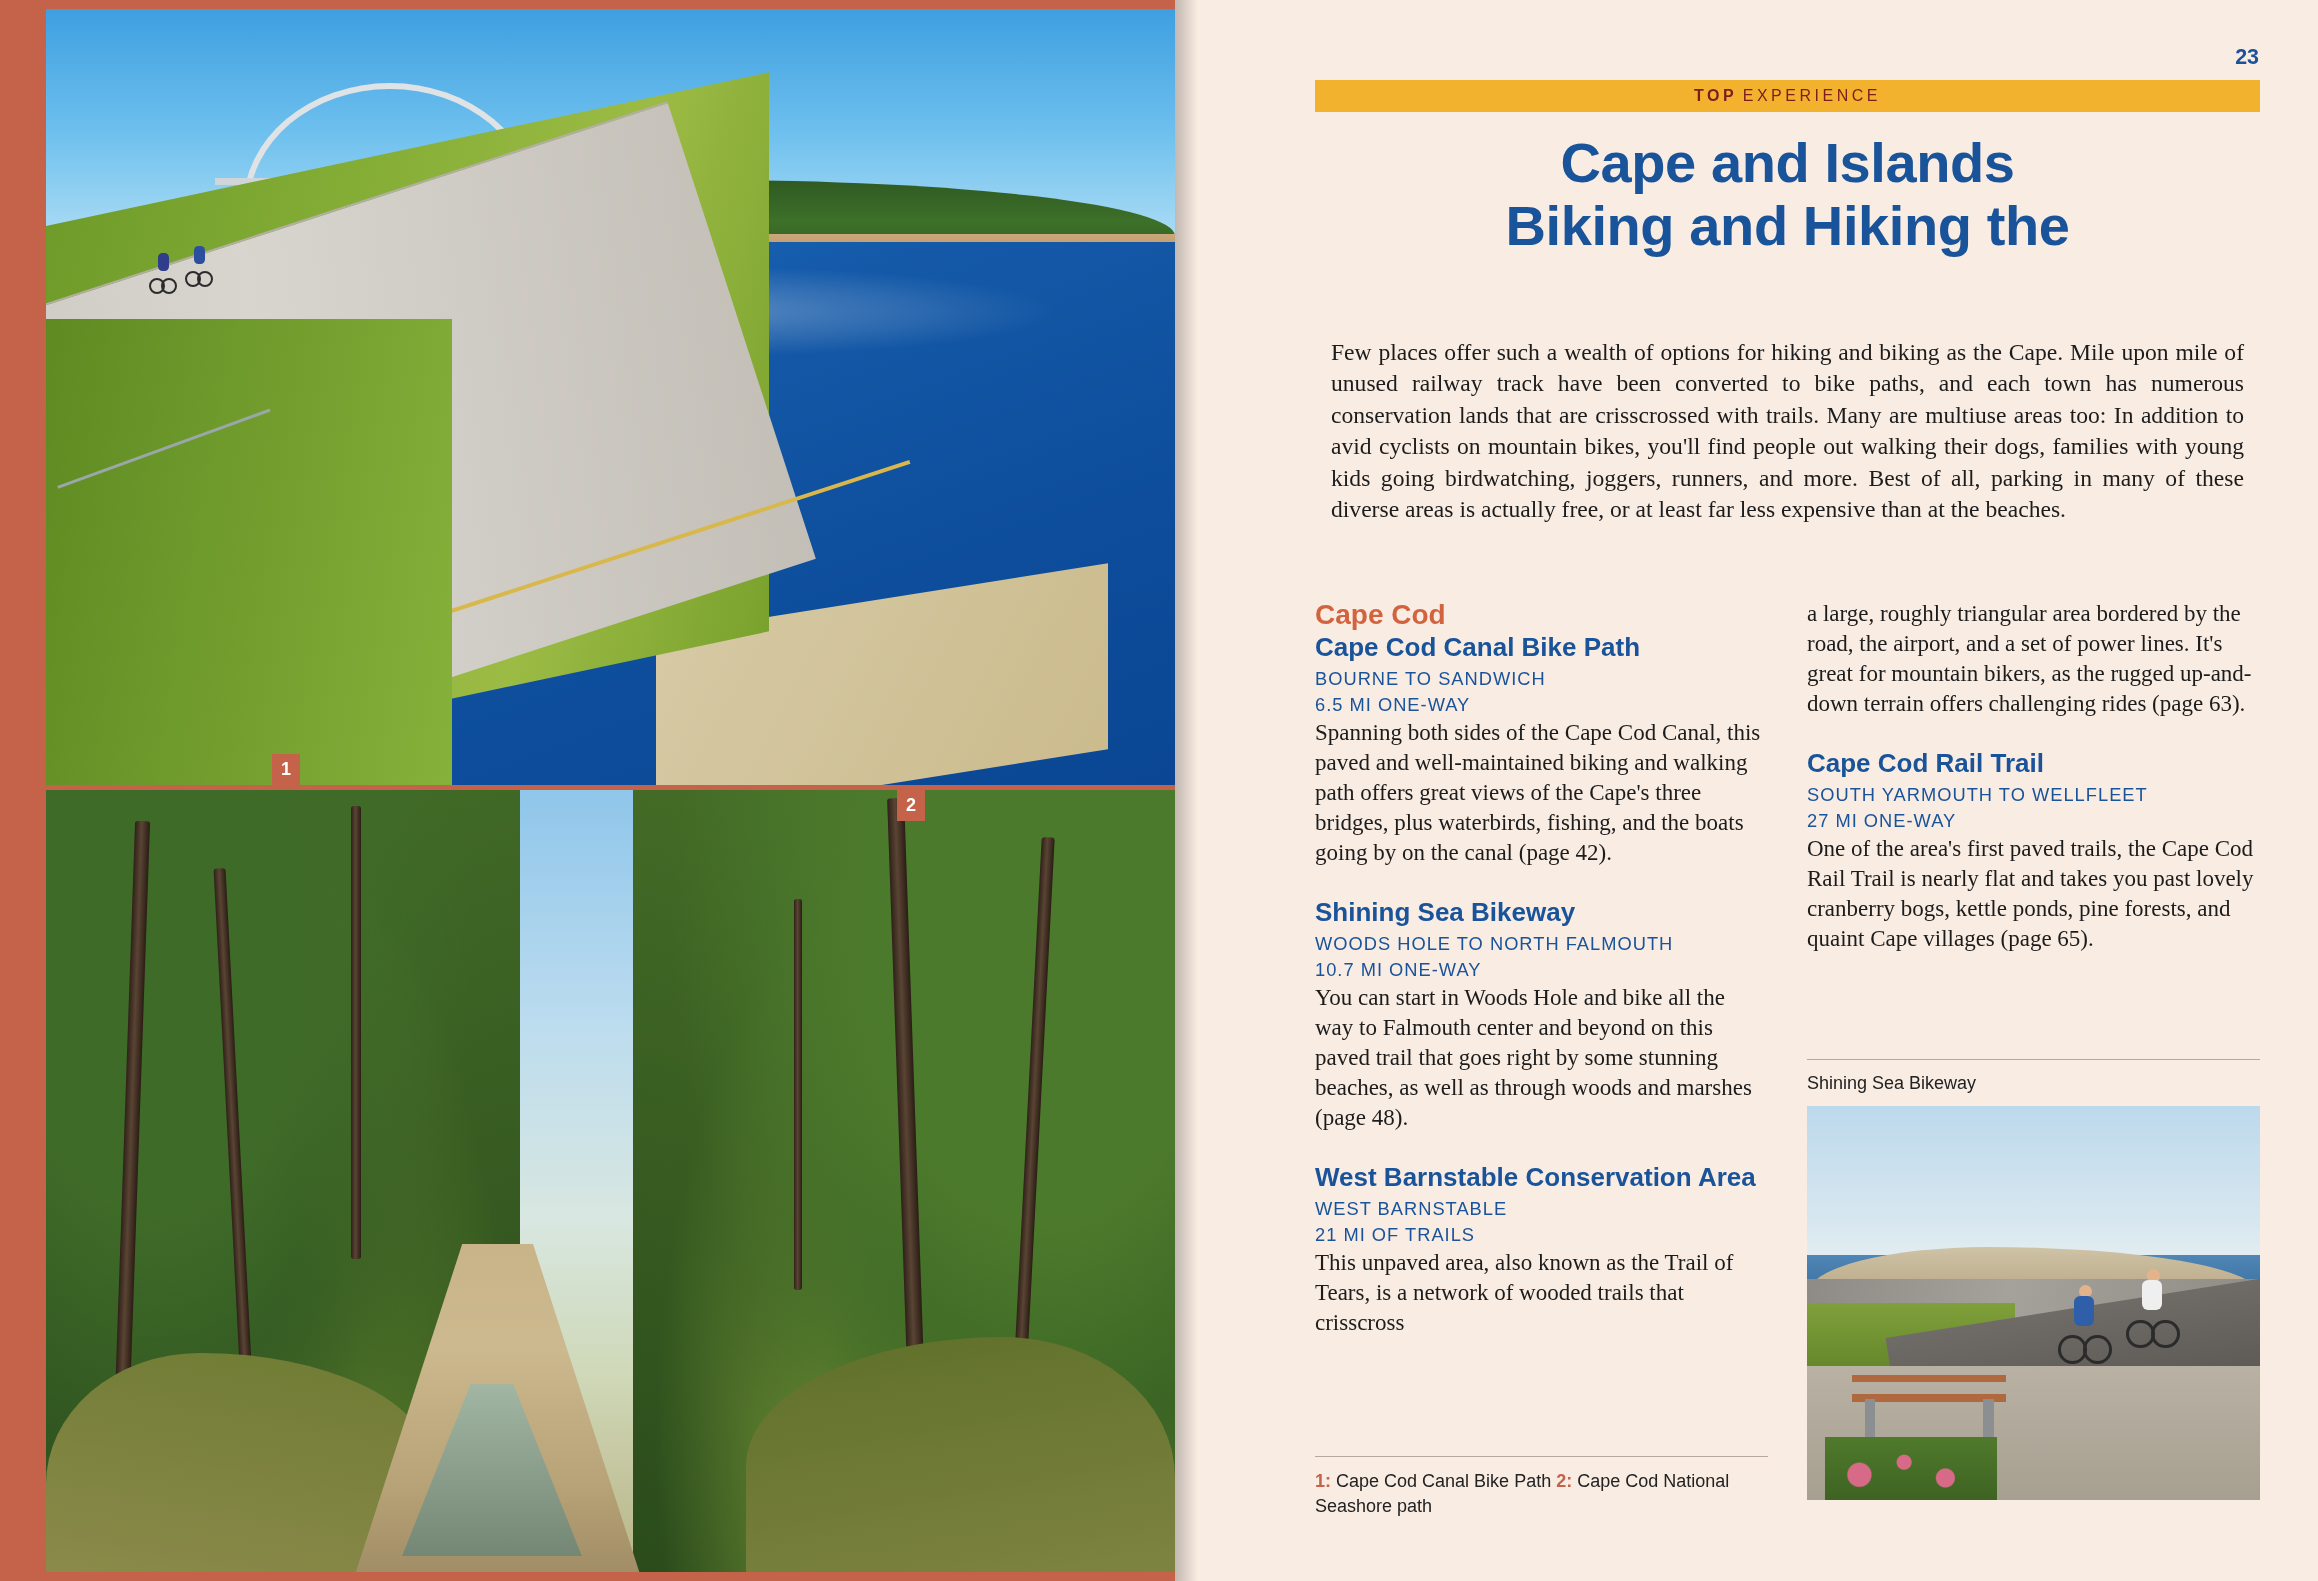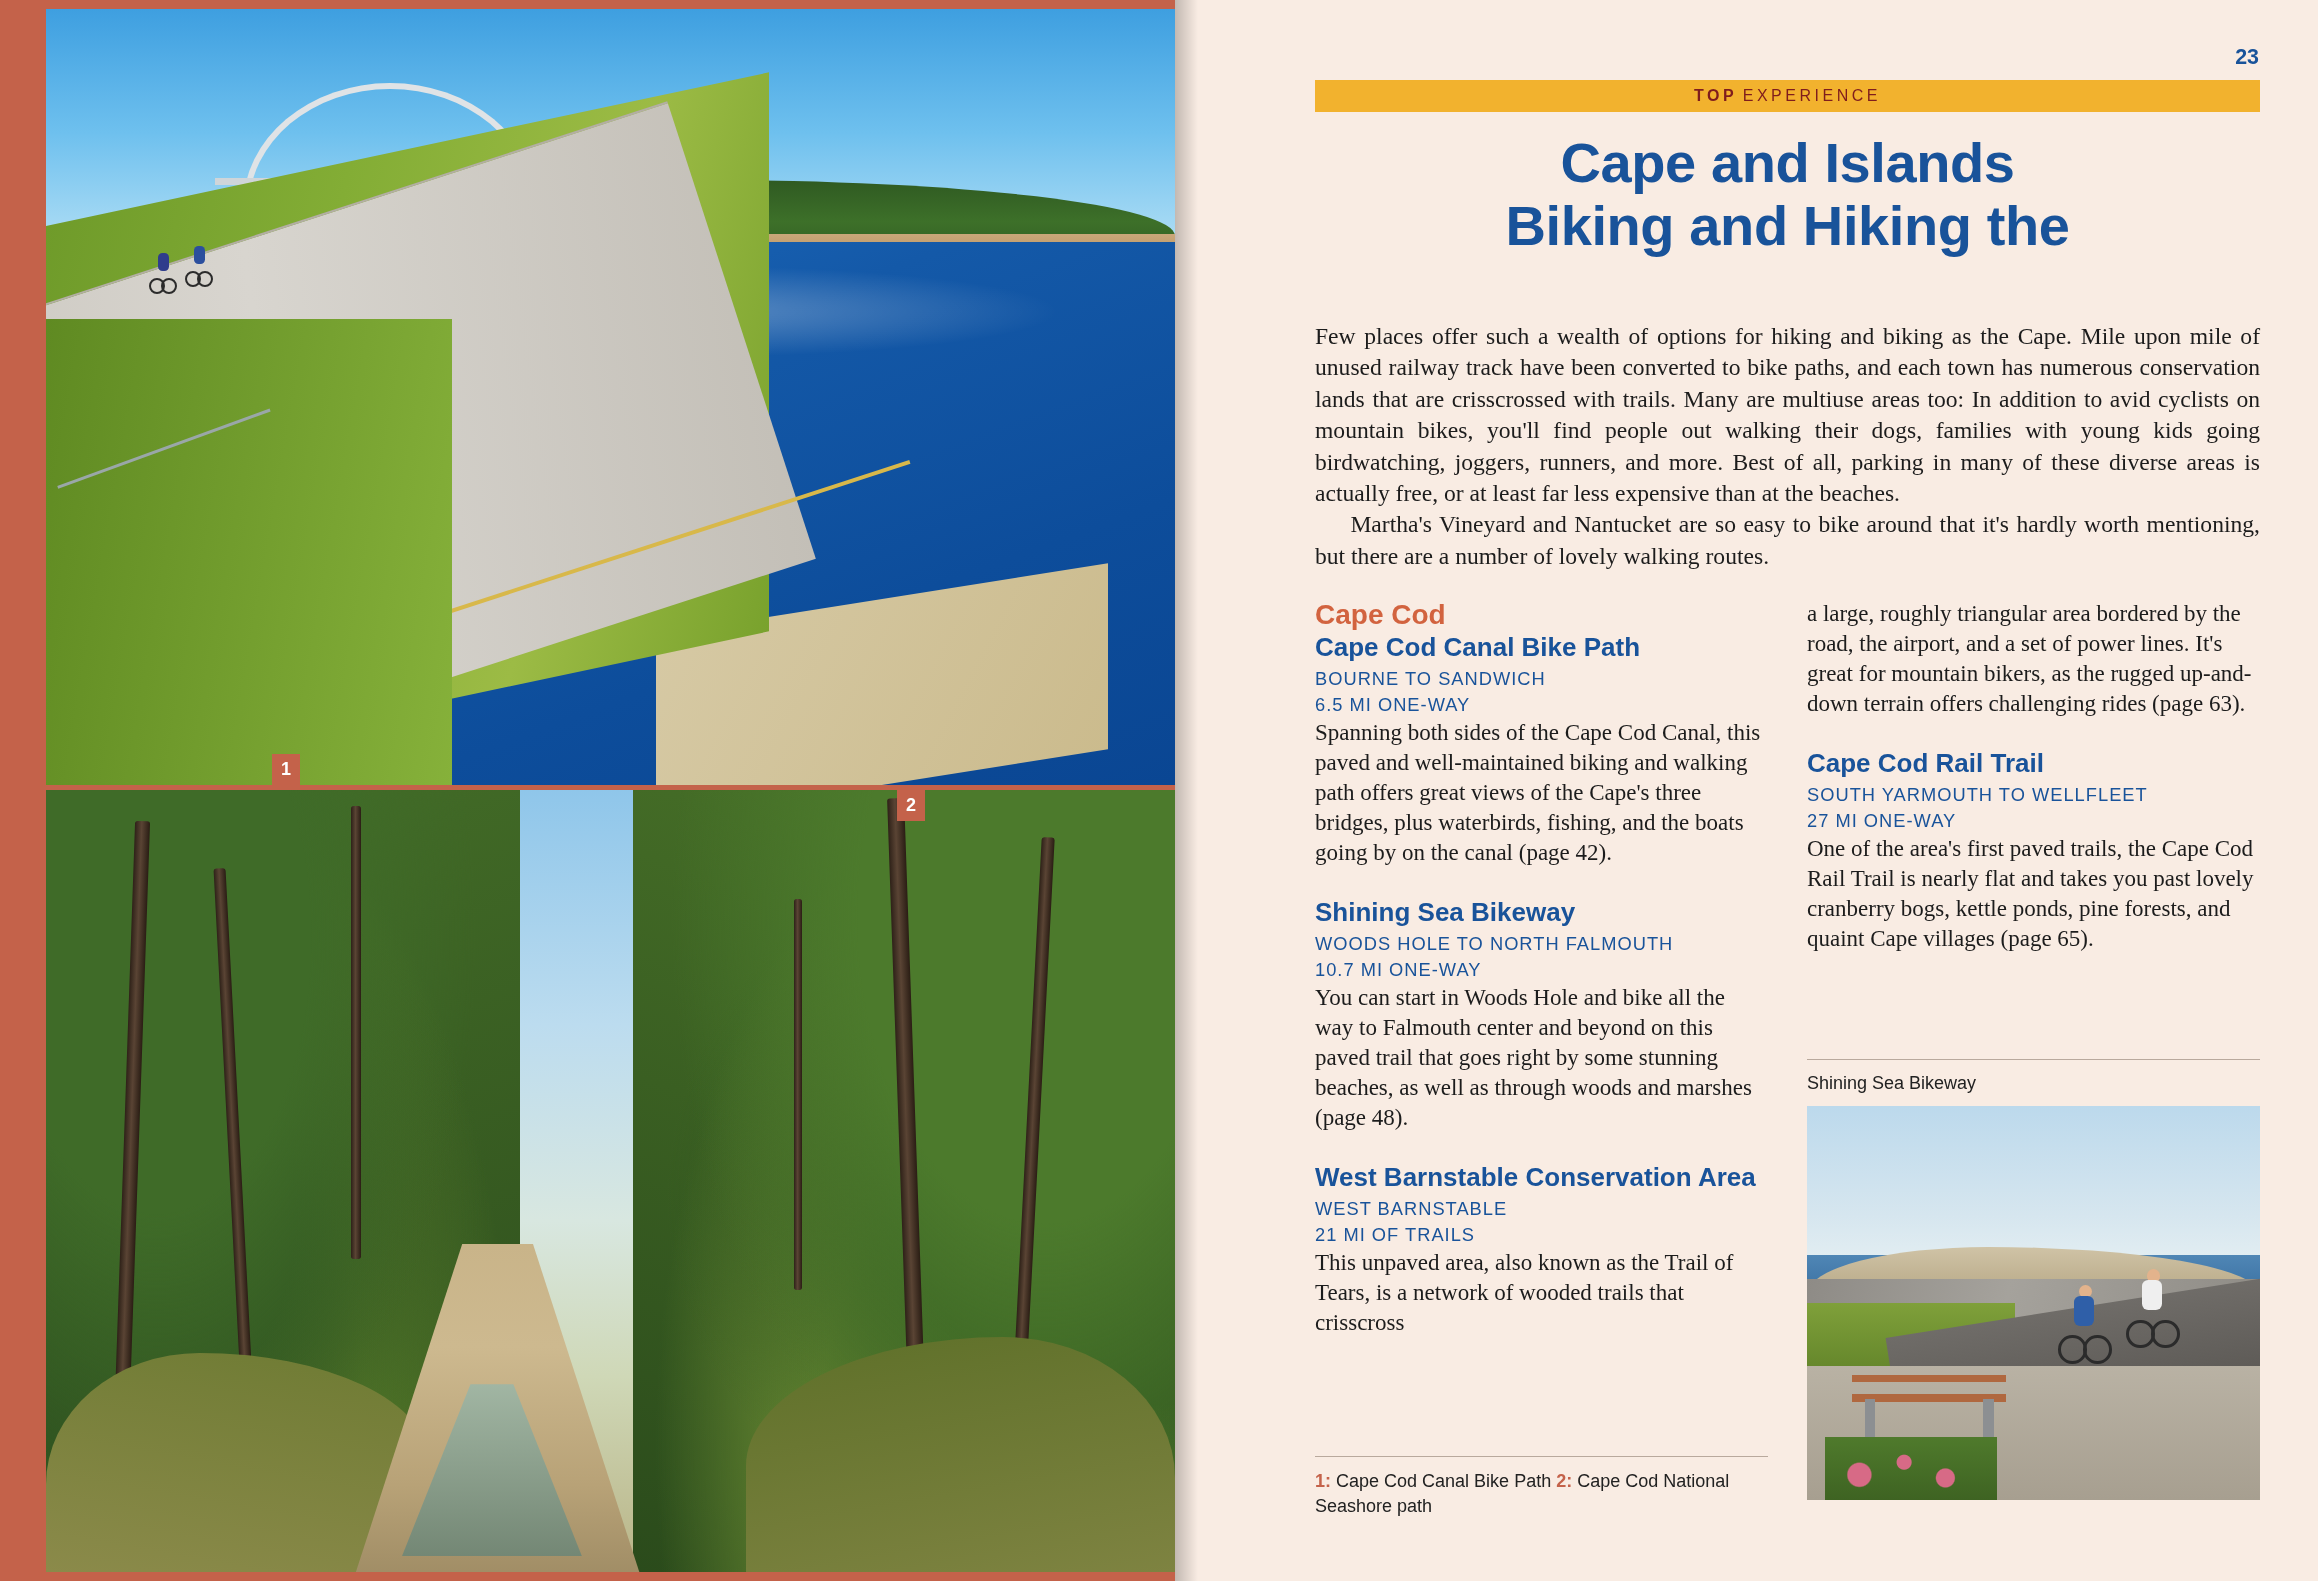--- a/index.html
+++ b/index.html
@@ -210,21 +210,21 @@
     font-size: 56px;
     line-height: 1.12;
     color: #19539a;
     letter-spacing: -0.4px;
   }
   .intro-wrap {
     position: absolute; left: 140px; top: 321px; width: 945px;
     font-size: 23.6px; line-height: 1.33; color: #1c1c1c;
     text-align: justify;
   }
-  .intro-wrap p { margin: 0; }
+  .intro-wrap p { margin: 16px; }
   .intro-wrap p + p { text-indent: 1.5em; }
 
   .cols {
     position: absolute; left: 140px; top: 599px; width: 945px; height: 856px;
   }
   .col {
     position: absolute; top: 0; width: 453px;
   }
   .col-left { left: 0; }
   .col-right { left: 492px; }
@@ -379,21 +379,20 @@
       <span>EXPERIENCE</span>
     </div>
 
     <div class="headline">
       <div>Cape and Islands</div>
       <div>Biking and Hiking the</div>
     </div>
 
     <div class="intro-wrap">
       <p>Few places offer such a wealth of options for hiking and biking as the Cape. Mile upon mile of unused railway track have been converted to bike paths, and each town has numerous conservation lands that are crisscrossed with trails. Many are multiuse areas too: In addition to avid cyclists on mountain bikes, you'll find people out walking their dogs, families with young kids going birdwatching, joggers, runners, and more. Best of all, parking in many of these diverse areas is actually free, or at least far less expensive than at the beaches.</p>
-      <p>Martha's Vineyard and Nantucket are so easy to bike around that it's hardly worth mentioning, but there are a number of lovely walking routes.</p>
     </div>
 
     <div class="cols">
 
       <div class="col col-left">
 
         <h3 class="section-head">Cape Cod</h3>
 
         <div class="block">
           <h4 class="trail-head">Cape Cod Canal Bike Path</h4>

